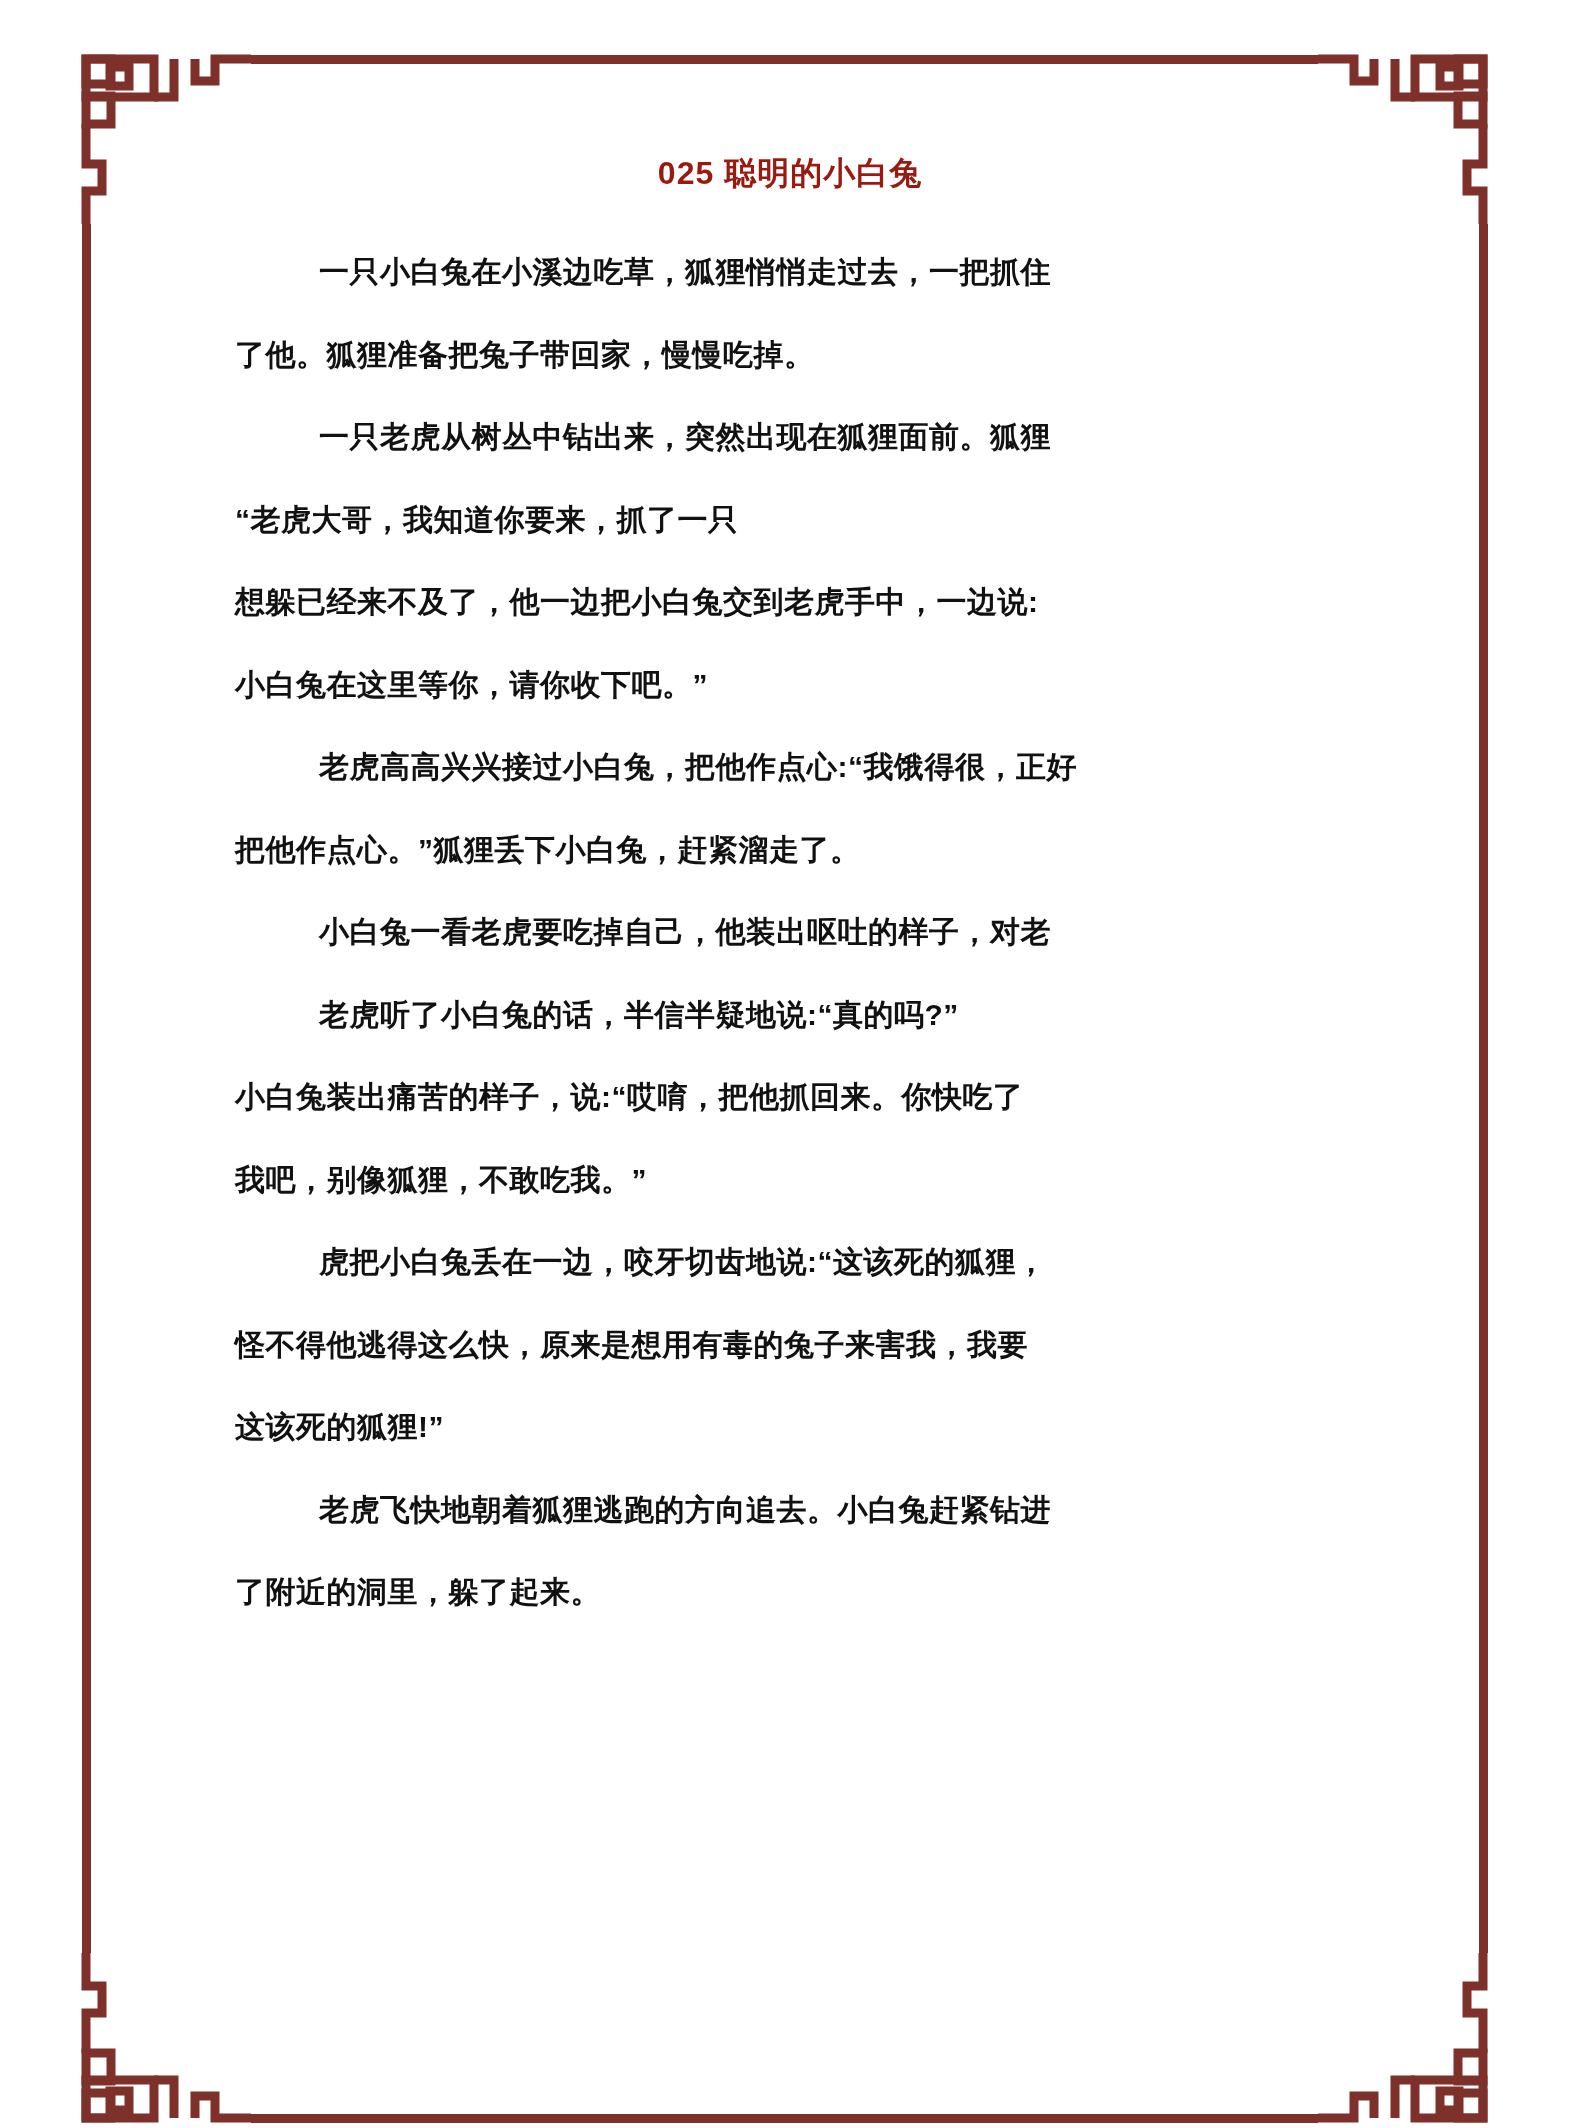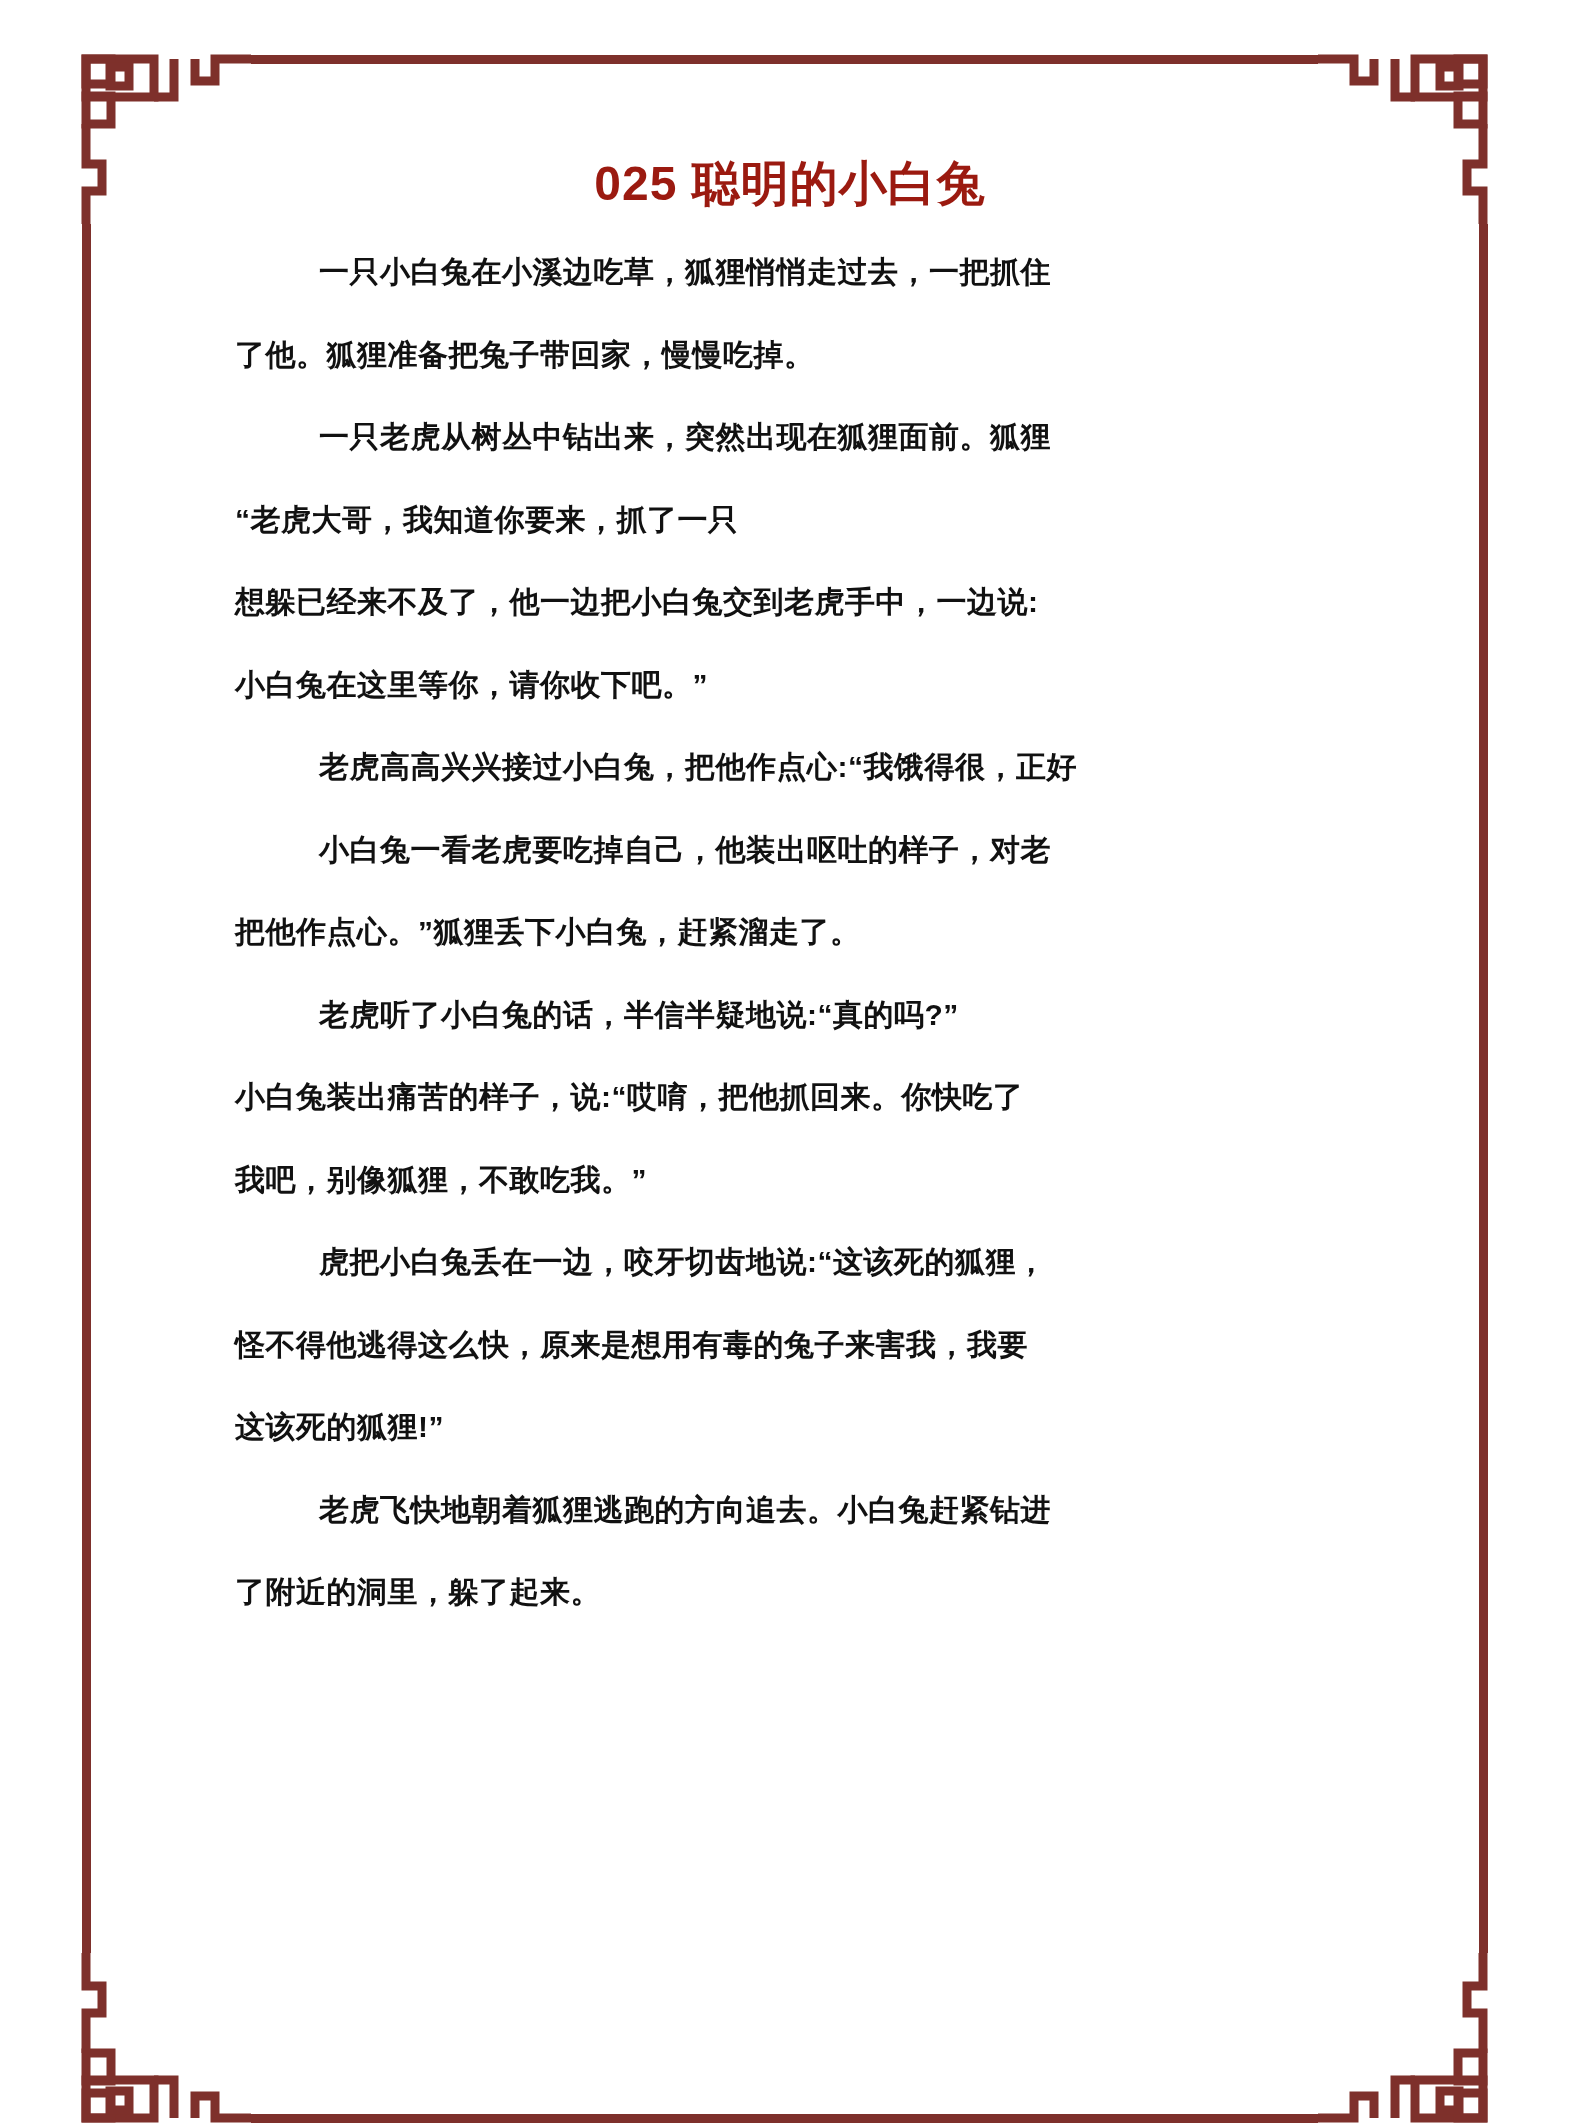--- a/index.html
+++ b/index.html
@@ -18,21 +18,21 @@
   .frame-right {left:1479px;top:224px; width:9px;height:1729px;}
   .corner{position:absolute;width:205px;height:205px;color:var(--frame-color,#7e302b);}
   .corner-tl{left:46px;top:19px;}
   .corner-tr{left:1318px;top:19px;transform:scaleX(-1);}
   .corner-bl{left:46px;top:1953px;transform:scaleY(-1);}
   .corner-br{left:1318px;top:1953px;transform:scale(-1,-1);}
   
   .title{
     position:absolute;left:0;top:152px;width:1580px;
     text-align:center;
-    font-size:48px;font-weight:bold;
+    font-size:32px;font-weight:bold;
     color:var(--title-color,#9b1a10);
     letter-spacing:1px;
   }
   .body-text{
     position:absolute;left:235px;top:231px;width:1190px;
     color:#111111;
   }
   .line{
     height:82.5px;line-height:82.5px;
     font-size:30px;font-weight:bold;
@@ -85,22 +85,22 @@
   <div class="title">025 聪明的小白兔</div>
 
   <div class="body-text">
     <div class="line indent">一只小白兔在小溪边吃草，狐狸悄悄走过去，一把抓住</div>
     <div class="line">了他。狐狸准备把兔子带回家，慢慢吃掉。</div>
     <div class="line indent">一只老虎从树丛中钻出来，突然出现在狐狸面前。狐狸</div>
     <div class="line">“老虎大哥，我知道你要来，抓了一只</div>
     <div class="line">想躲已经来不及了，他一边把小白兔交到老虎手中，一边说:</div>
     <div class="line">小白兔在这里等你，请你收下吧。”</div>
     <div class="line indent">老虎高高兴兴接过小白兔，把他作点心:“我饿得很，正好</div>
+    <div class="line">把他作点心。”狐狸丢下小白兔，赶紧溜走了。</div>
     <div class="line indent">小白兔一看老虎要吃掉自己，他装出呕吐的样子，对老</div>
-    <div class="line">把他作点心。”狐狸丢下小白兔，赶紧溜走了。</div>
     <div class="line indent">老虎听了小白兔的话，半信半疑地说:“真的吗?”</div>
     <div class="line">小白兔装出痛苦的样子，说:“哎唷，把他抓回来。你快吃了</div>
     <div class="line">我吧，别像狐狸，不敢吃我。”</div>
     <div class="line indent">虎把小白兔丢在一边，咬牙切齿地说:“这该死的狐狸，</div>
     <div class="line">怪不得他逃得这么快，原来是想用有毒的兔子来害我，我要</div>
     <div class="line">这该死的狐狸!”</div>
     <div class="line indent">老虎飞快地朝着狐狸逃跑的方向追去。小白兔赶紧钻进</div>
     <div class="line">了附近的洞里，躲了起来。</div>
   </div>
 

